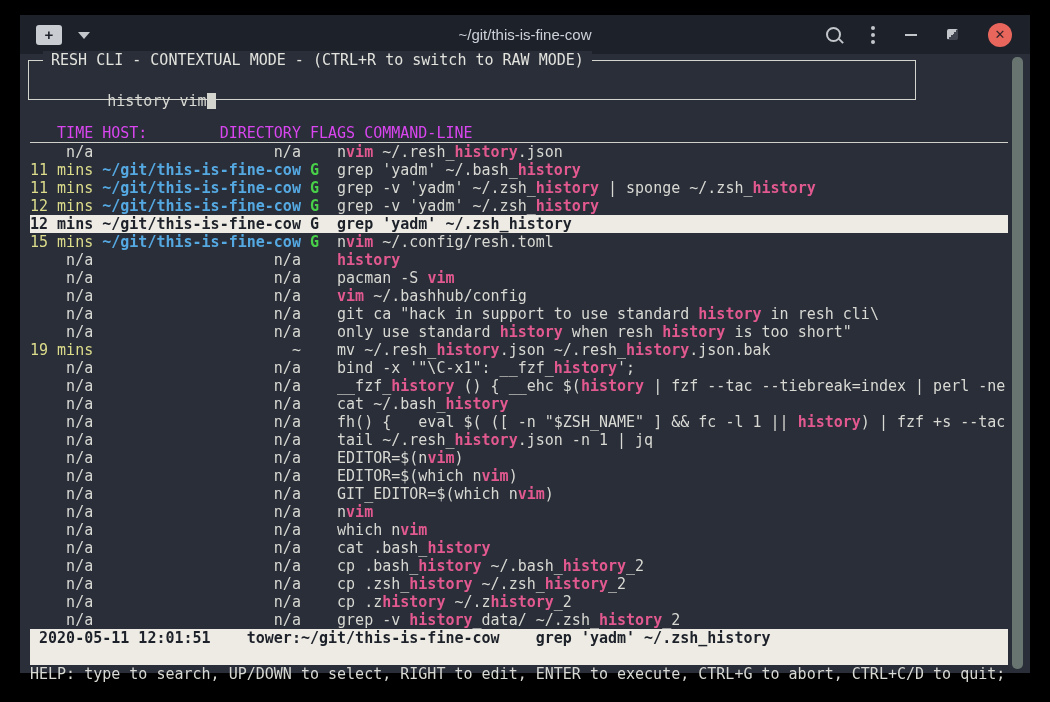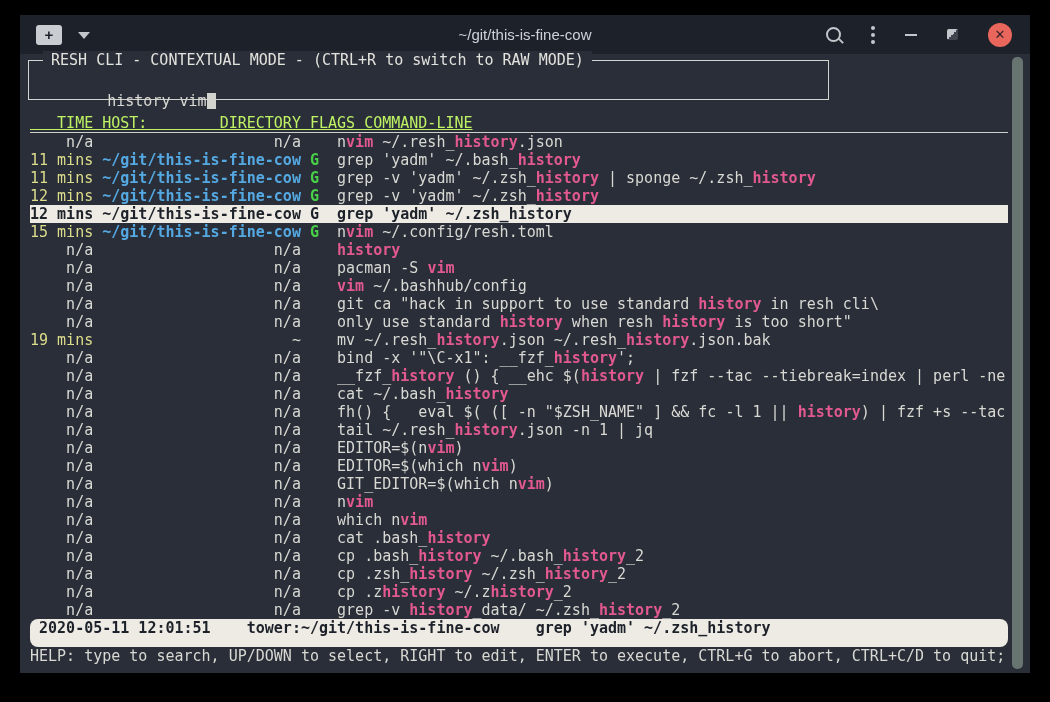--- a/index.html
+++ b/index.html
@@ -25,34 +25,34 @@
   .kebab i{width:4px;height:4px;border-radius:50%;background:#c3c7cb;}
   .min-bar{width:12px;height:2px;background:#c3c7cb;display:inline-block;}
   .restore-sq{width:11px;height:11px;display:inline-block;
               background:linear-gradient(315deg,#40454f 50%,#c3c7cb 50%);border-radius:2px;}
   .close-btn{width:24px;height:24px;border-radius:50%;background:#e8665c;border:none;cursor:pointer;
              display:flex;align-items:center;justify-content:center;color:#39232a;font-size:13px;
              font-weight:bold;font-family:"DejaVu Sans",sans-serif;line-height:1;padding:0;}
   
   .terminal{position:relative;height:619px;color:#d8d9d3;font-size:15px;line-height:18px;}
   .term-inner{padding:6px 0 0 10px;}
-  .search-box{position:relative;margin-left:-2px;width:801px;height:40px;box-sizing:border-box;
+  .search-box{position:relative;margin-left:-2px;width:888px;height:40px;box-sizing:border-box;
               border:1px solid #d4d4ce;padding:13px 0 0 6px;white-space:pre;}
   .box-title{position:absolute;top:-10px;left:14px;background:#2a2e39;padding:0 8px;color:#e2e3dd;}
   .cursor{display:inline-block;width:9px;height:16px;background:#d4d4ce;vertical-align:-3px;}
-  .hdr{margin-top:14px;width:978px;border-bottom:1px solid #cfd0ca;white-space:pre;color:#bef264;text-decoration:underline;}
+  .hdr{margin-top:24px;width:978px;border-bottom:1px solid #cfd0ca;white-space:pre;color:#d946ef;}
   #rows{width:978px;overflow:hidden;}
   .row{white-space:pre;height:18px;}
   .c-time{color:#dcdc8b;}
   .c-dir{color:#55a9e2;font-weight:bold;}
   .c-flag{color:#48d148;font-weight:bold;}
   .hl{color:#e2598f;font-weight:bold;}
   .row.sel{background:#edebe3;color:#1d212a;font-weight:bold;}
   .row.sel span{color:inherit;}
-  .statusbar{width:978px;background:#edebe3;color:#1d212a;font-weight:bold;white-space:pre;height:28px;border-radius:8px;}
+  .statusbar{width:978px;background:#edebe3;color:#1d212a;font-weight:bold;white-space:pre;height:36px;}
   .helpline{white-space:pre;height:27px;}
   .scrollbar{position:absolute;top:3px;right:7px;width:11px;height:612px;background:#67746f;
              border-radius:5px;}
 </style>
 </head>
 <body>
 
 <div class="window">
 
   <div class="titlebar">

